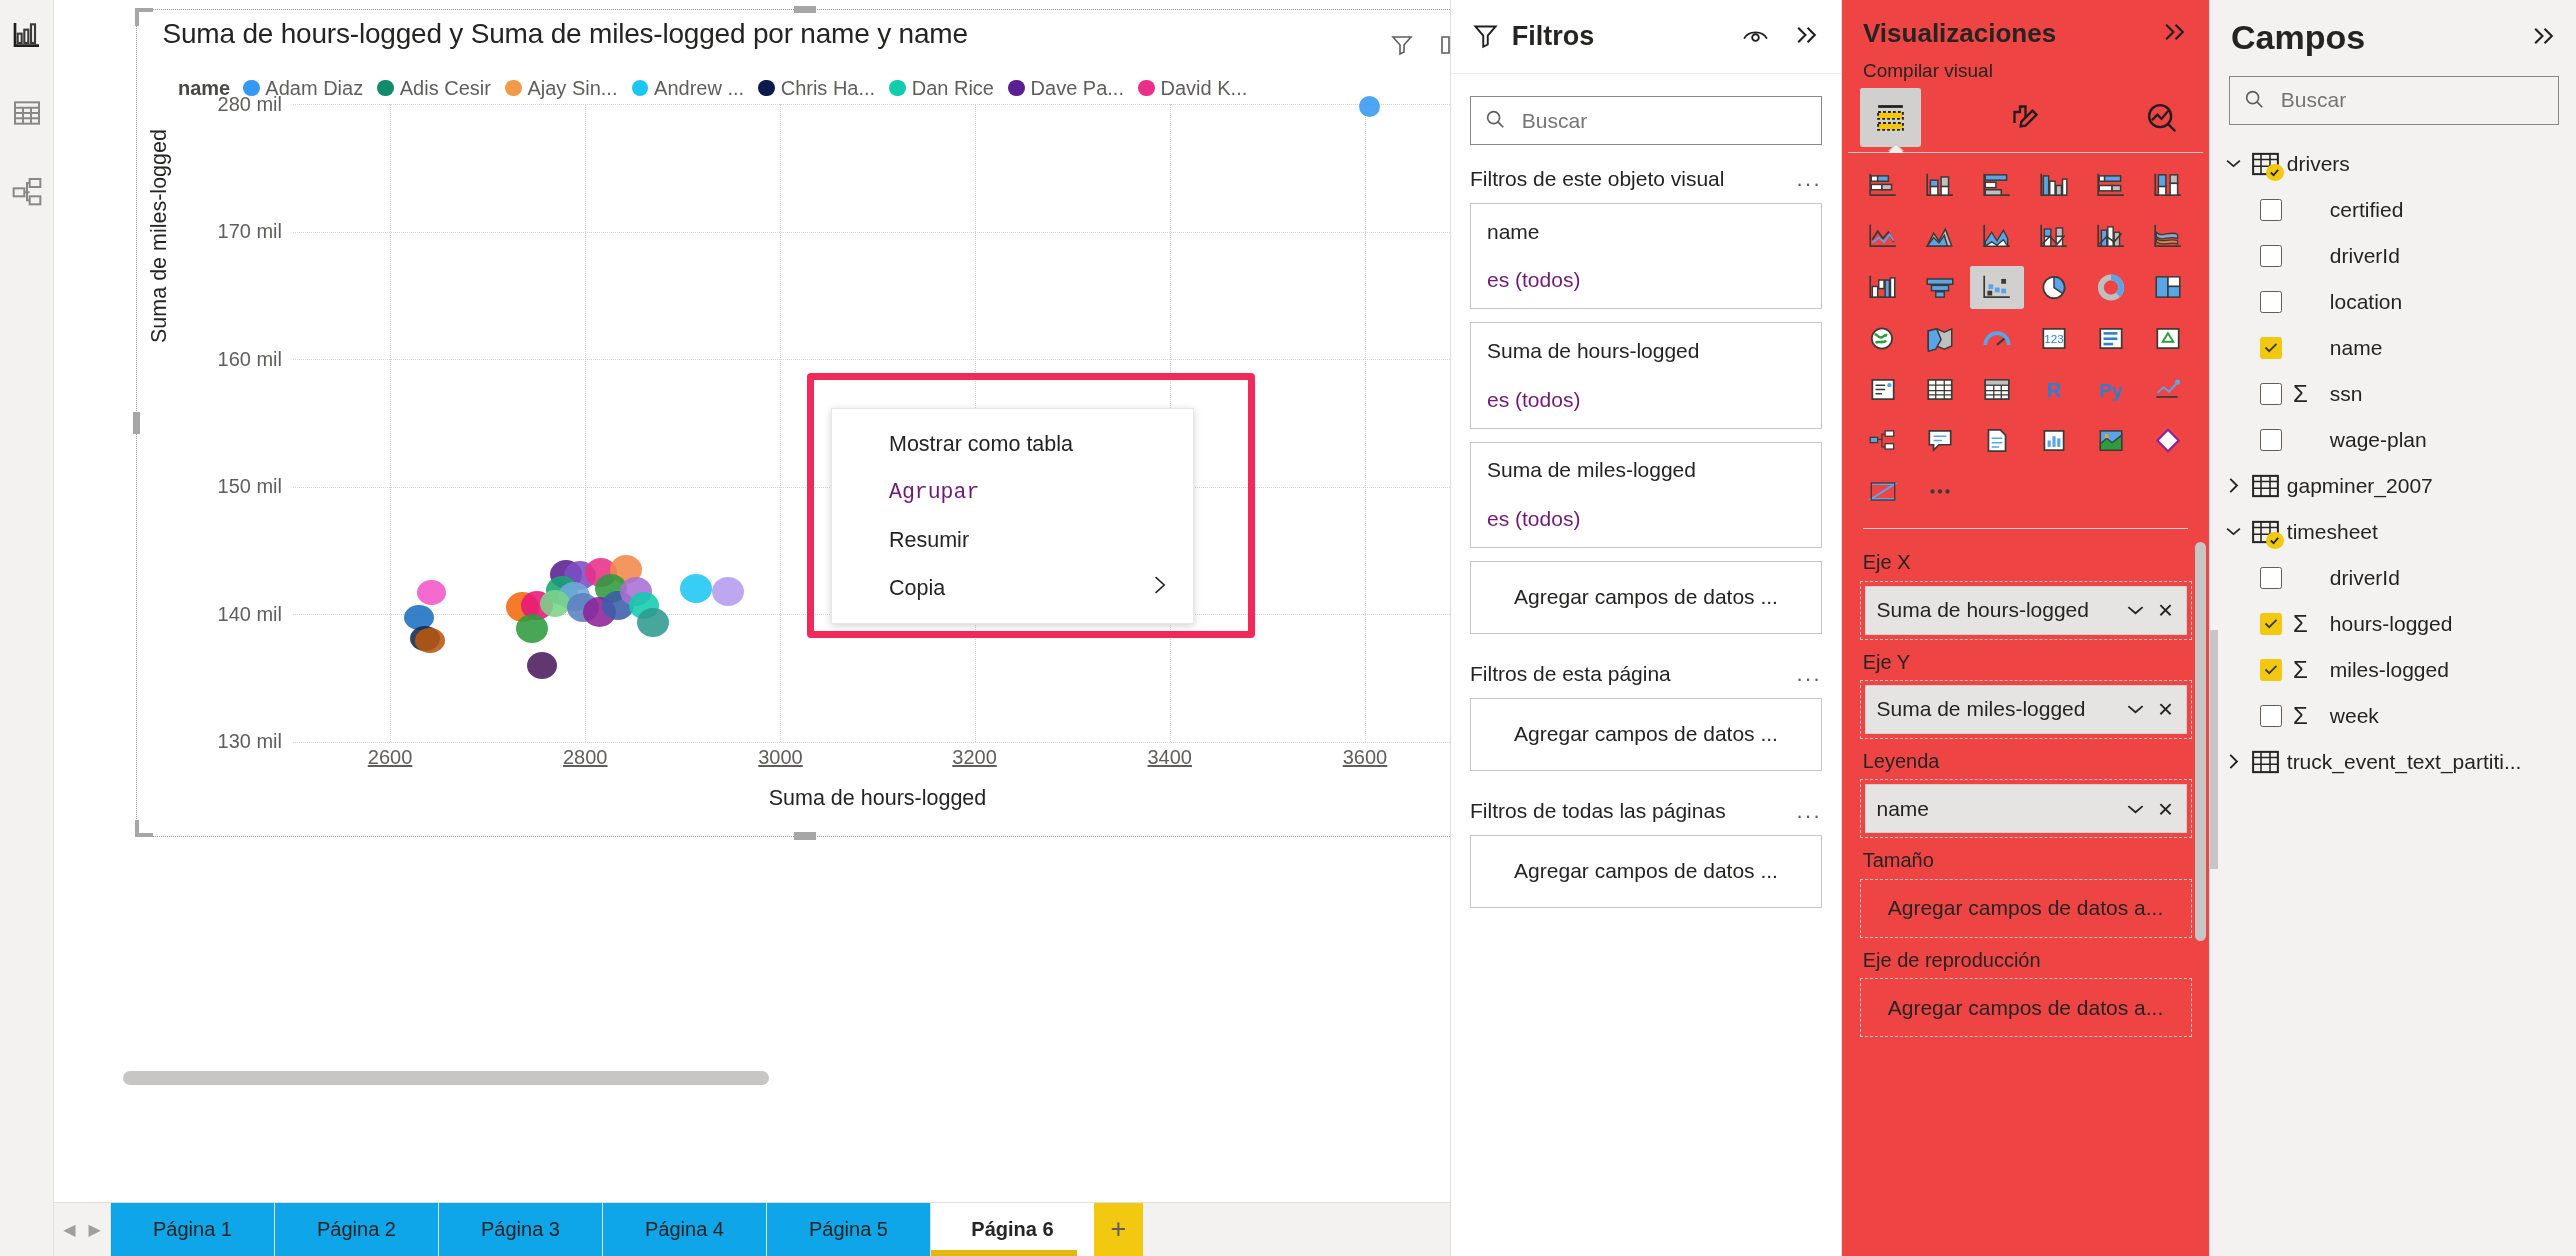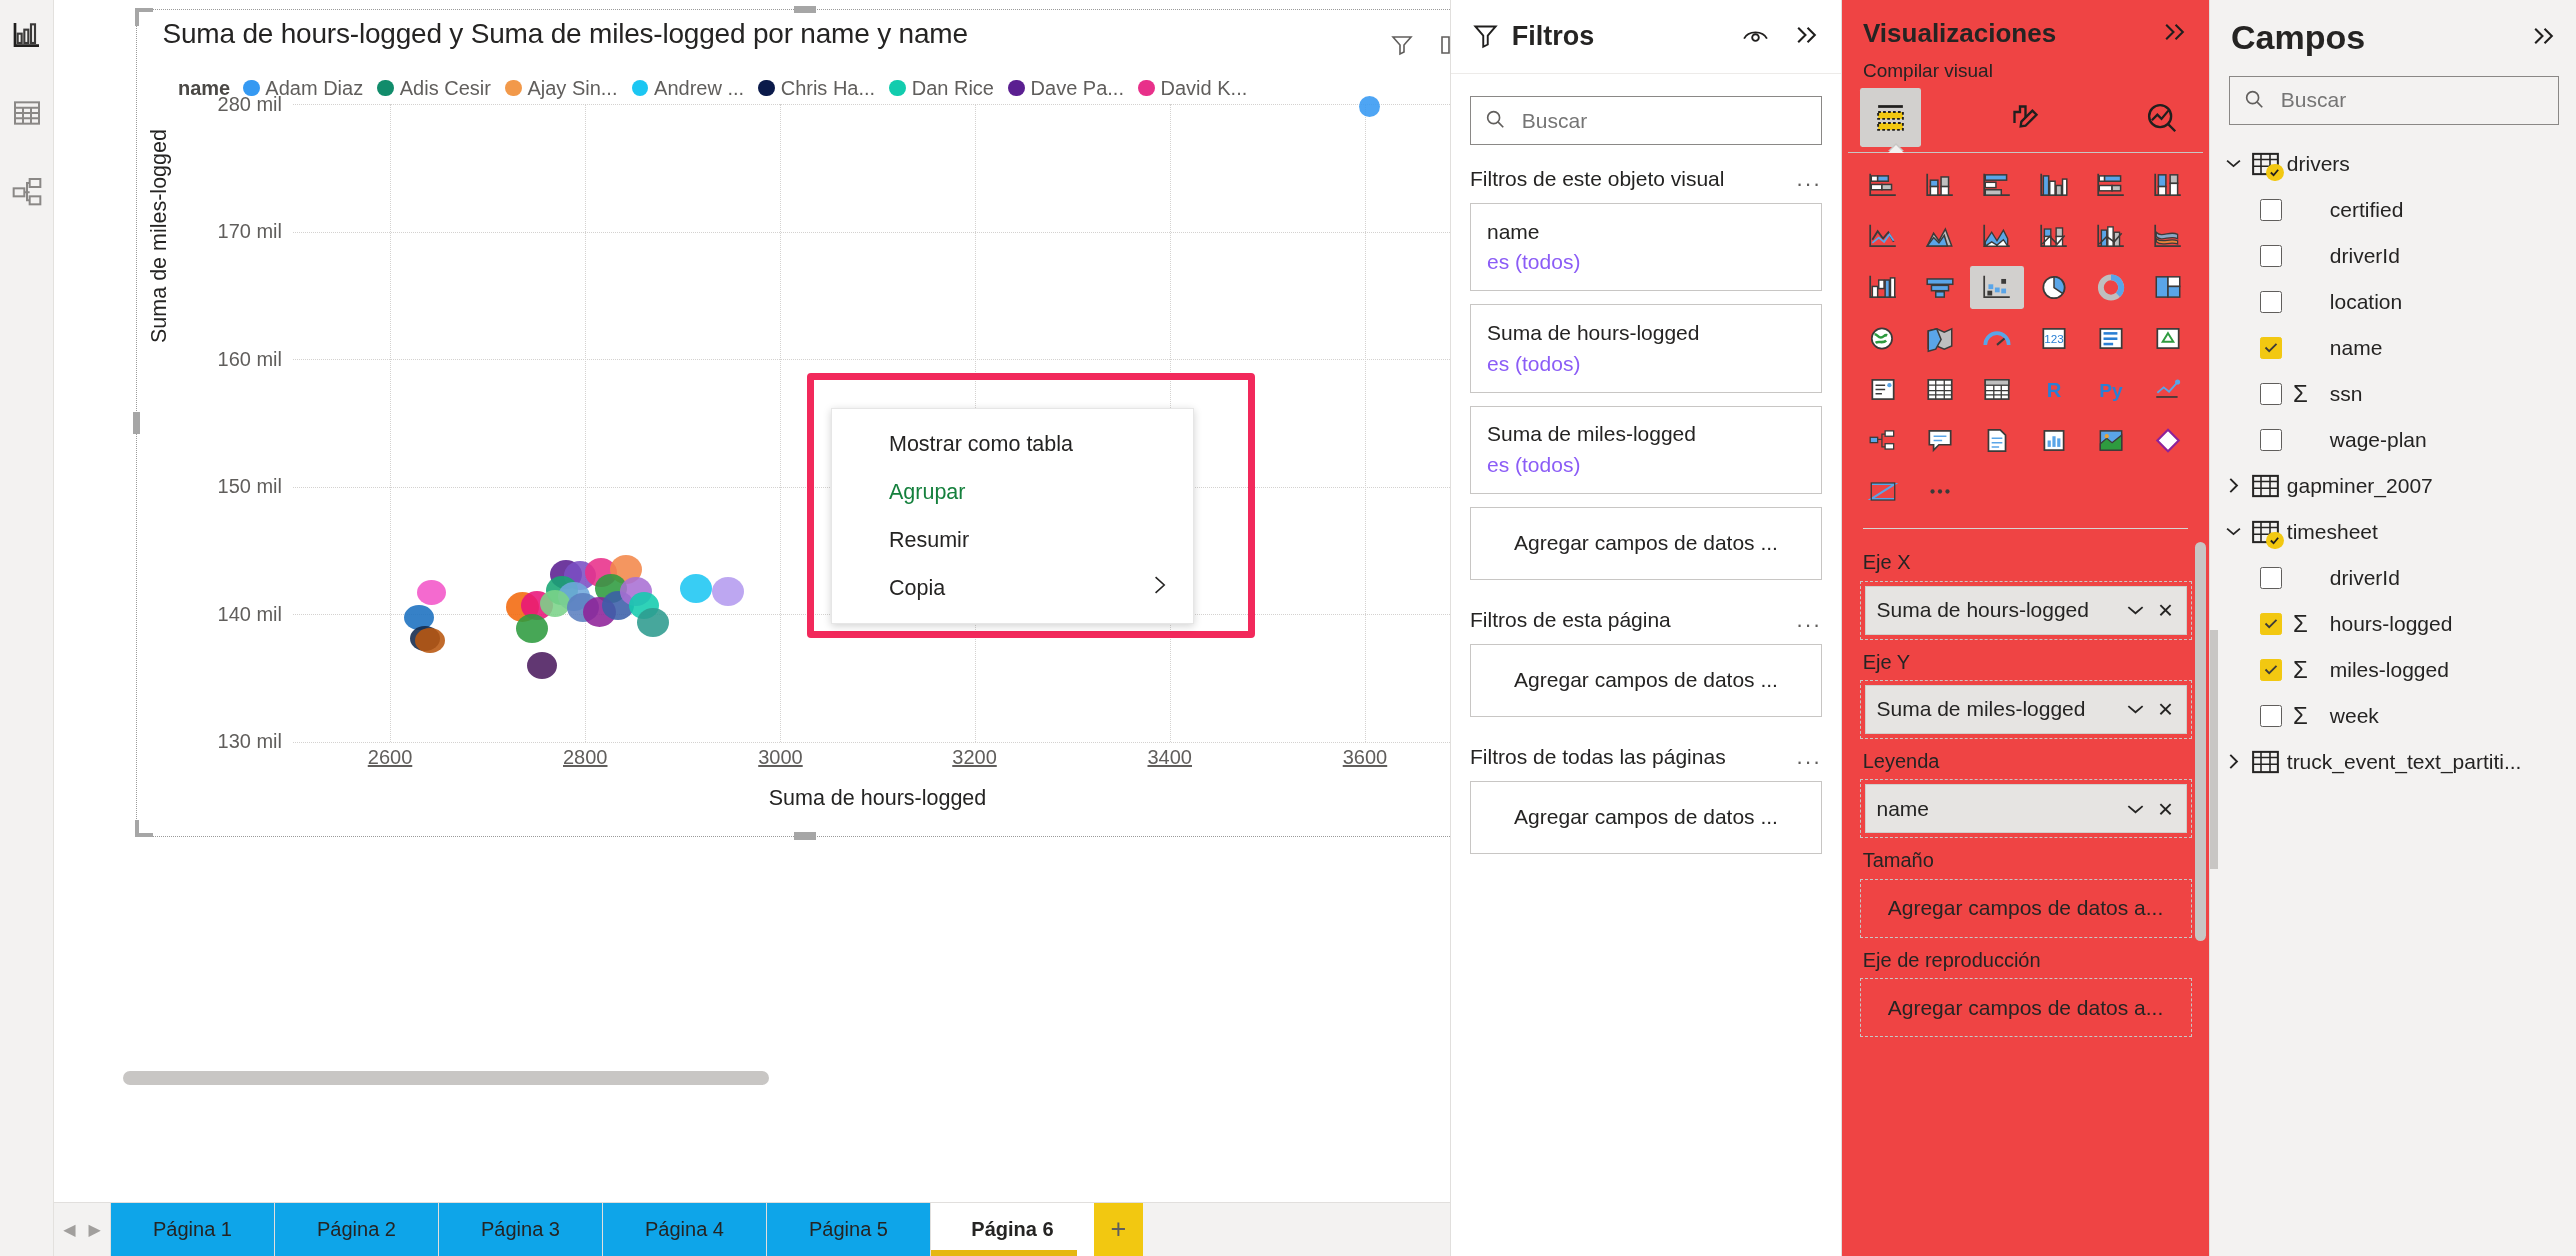--- a/index.html
+++ b/index.html
@@ -102,21 +102,21 @@
     position: absolute; left: 777px; top: 408px; width: 363px;
     background: #ffffff; border: 0.8px solid #e6e6e6;
     box-shadow: 0 2.4px 8px rgba(0,0,0,.18);
     padding: 11px 0; z-index: 41;
   }
   .ctx-item {
     height: 48px; display: flex; align-items: center;
     padding: 0 21px 0 57px; font-size: 21.5px; color: #252423; cursor: pointer;
     position: relative;
   }
-  .ctx-item.disabled { color: #15803d; cursor: default; }
+  .ctx-item.disabled { color: #701a75; cursor: default; font-family: Liberation Mono, monospace; }
   .ctx-item .sub-arrow { position: absolute; right: 24px; font-size: 22px; color: #252423; }
 
   
   .canvas-scroll {
     position: absolute; left: 69px; bottom: 69px; width: 646px; height: 14.3px;
     background: #c8c6c4; border-radius: 7.2px;
   }
 
   
   .pagebar {
@@ -164,21 +164,21 @@
   .filter-sec-head {
     display: flex; align-items: center; justify-content: space-between;
     font-size: 21px; color: #252423; margin: 27px 0 11px 0;
   }
   .filter-sec-head:first-child { margin-top: 6.4px; }
   .ellip { color: #605e5c; font-size: 22px; letter-spacing: 2.4px; cursor: pointer; }
   .filter-card {
     border: 0.8px solid #c8c6c4; padding: 12.8px 16px; margin-bottom: 12.8px;
     font-size: 21px; color: #252423; line-height: 1.45; background: #fff;
   }
-  .filter-card .sub { color: #8b5cf6; }
+  .filter-card .sub { color: #701a75; margin-top: 18px; }
   .filter-add {
     border: 0.8px solid #c8c6c4; height: 73px; display: flex; align-items: center;
     justify-content: center; font-size: 21px; color: #252423; margin-bottom: 6.4px; cursor: pointer;
   }
 
   
   .vizpane {
     flex: 0 0 368px; width: 368px; height: 1256px; background: #ef4444;
     position: relative; border-right: 0.8px solid #e1dfdd;
   }

